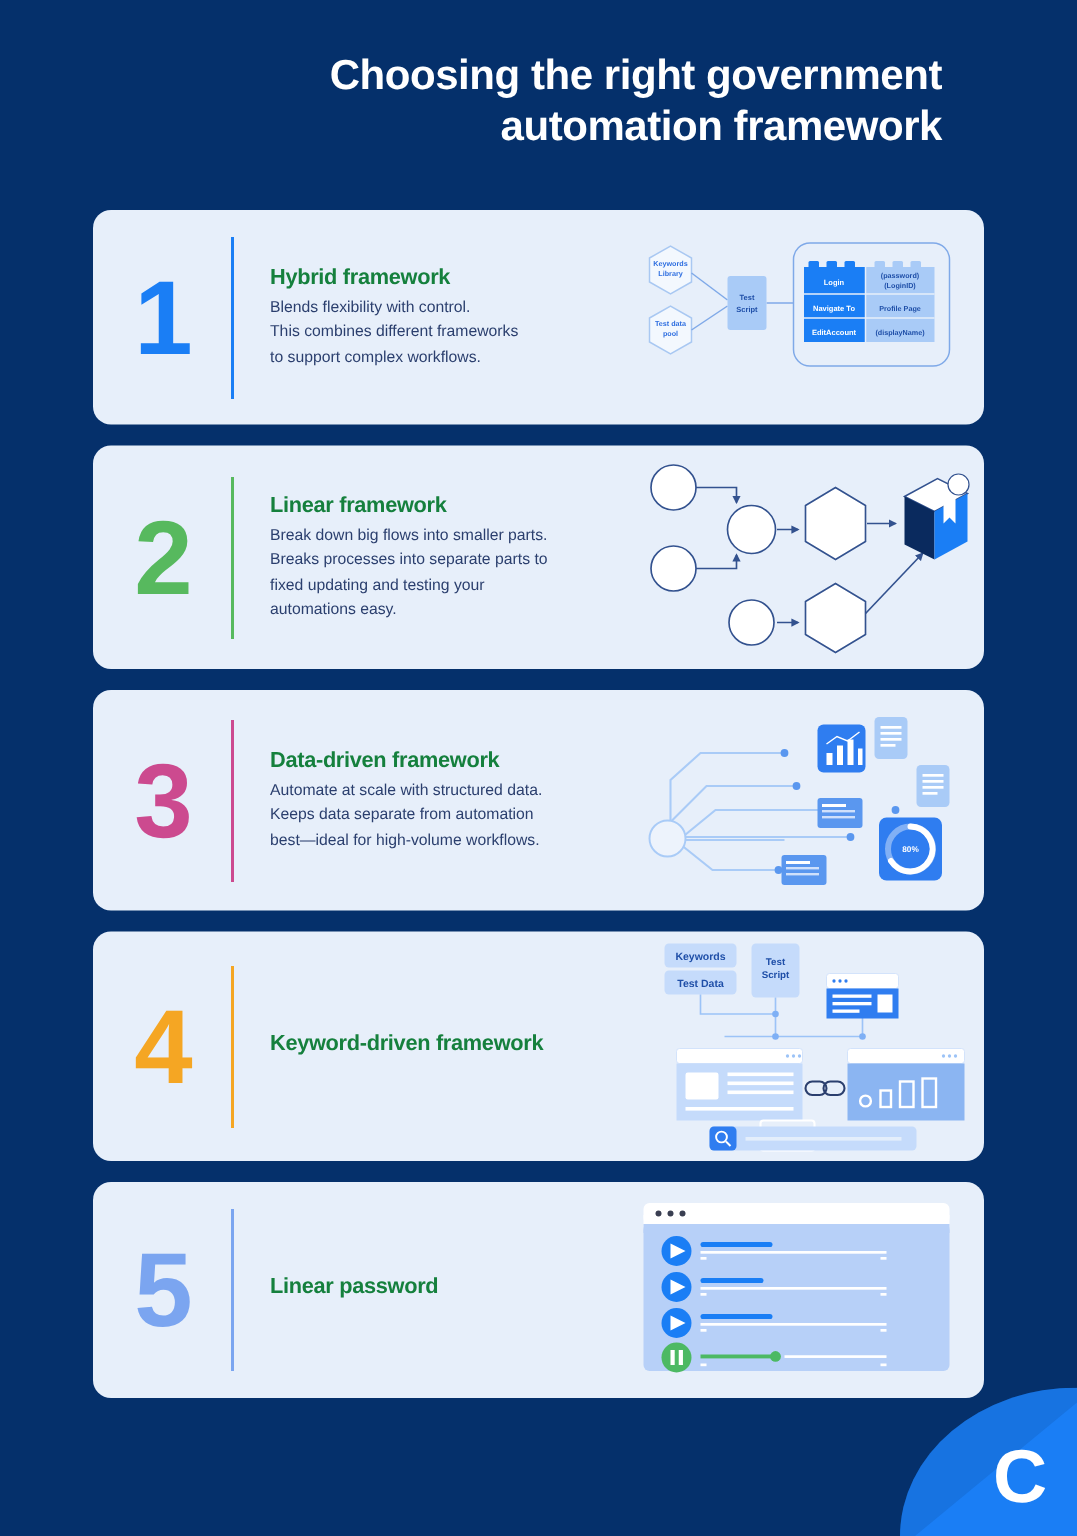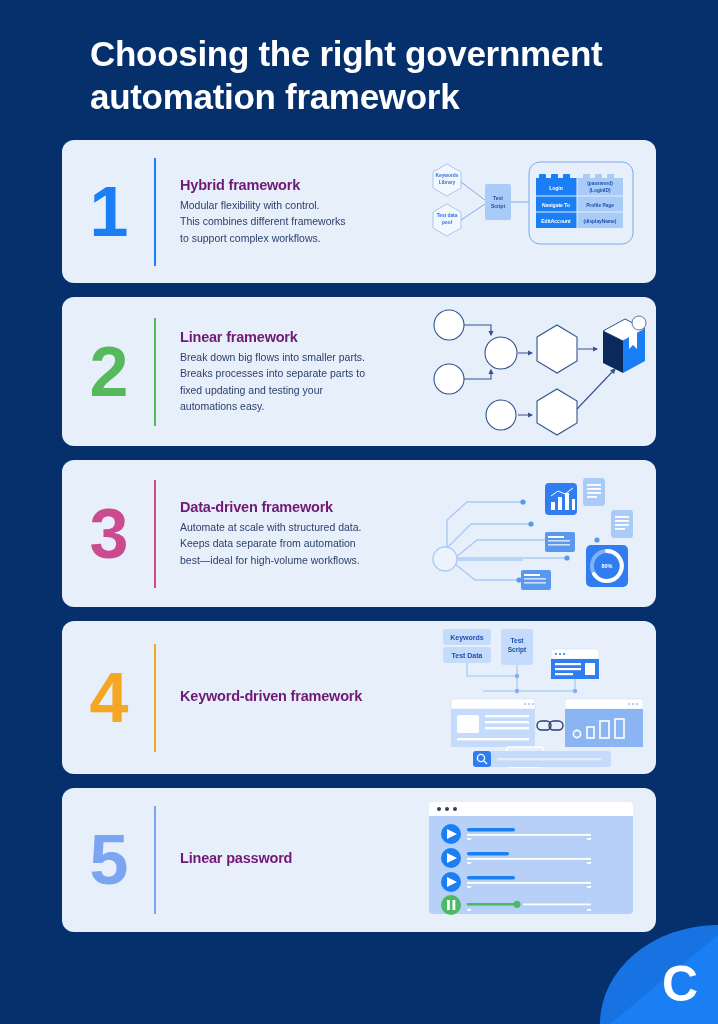--- a/index.html
+++ b/index.html
@@ -8,23 +8,23 @@
     width: 718px;
     height: 1024px;
     background: #05306b;
     font-family: "Liberation Sans", sans-serif;
     overflow: hidden;
     position: relative;
   }
 
   
   .title {
-    text-align: left;
+    text-align: right;
     color: #ffffff;
-    font-size: 35px;
+    font-size: 28px;
     font-weight: bold;
     line-height: 1.22;
     letter-spacing: -0.3px;
     padding: 33px 90px 0 90px;
   }
   .title-line { display: block; }
 
   
   .cards {
     position: absolute;
@@ -60,21 +60,21 @@
 
   .divider {
     width: 2px;
     height: 108px;
     flex: 0 0 2px;
     margin-right: 24px;
   }
 
   .txt { flex: 0 0 245px; }
   .txt h3 {
-    color: #701a75;
+    color: #15803d;
     font-size: 14.5px;
     font-weight: bold;
     margin-bottom: 4px;
     letter-spacing: -0.2px;
   }
   .txt p {
     color: #2b3f6e;
     font-size: 10.5px;
     line-height: 1.55;
   }
@@ -107,21 +107,21 @@
 </div>
 
 <div class="cards">
 
   <div class="card card-1">
     <div class="num" style="color:#1a7ef5">1</div>
     <div class="divider" style="background:#1a7ef5"></div>
     <div class="txt">
       <h3>Hybrid framework</h3>
       <p>
-        <span>Modular flexibility with control.</span><br>
+        <span>Blends flexibility with control.</span><br>
         <span>This combines different frameworks</span><br>
         <span>to support complex workflows.</span>
       </p>
     </div>
     <div class="art">
       <svg width="230" height="143" viewBox="0 0 230 143">
 
         <g>
           <polygon points="8,32 22,24 36,32 36,48 22,56 8,48" fill="#f3f8fe" stroke="#a9c8f2" stroke-width="1"></polygon>
           <text x="22" y="37" font-family="Liberation Sans, sans-serif" font-size="4.8" font-weight="bold" fill="#2f6fe0" text-anchor="middle">Keywords</text>

